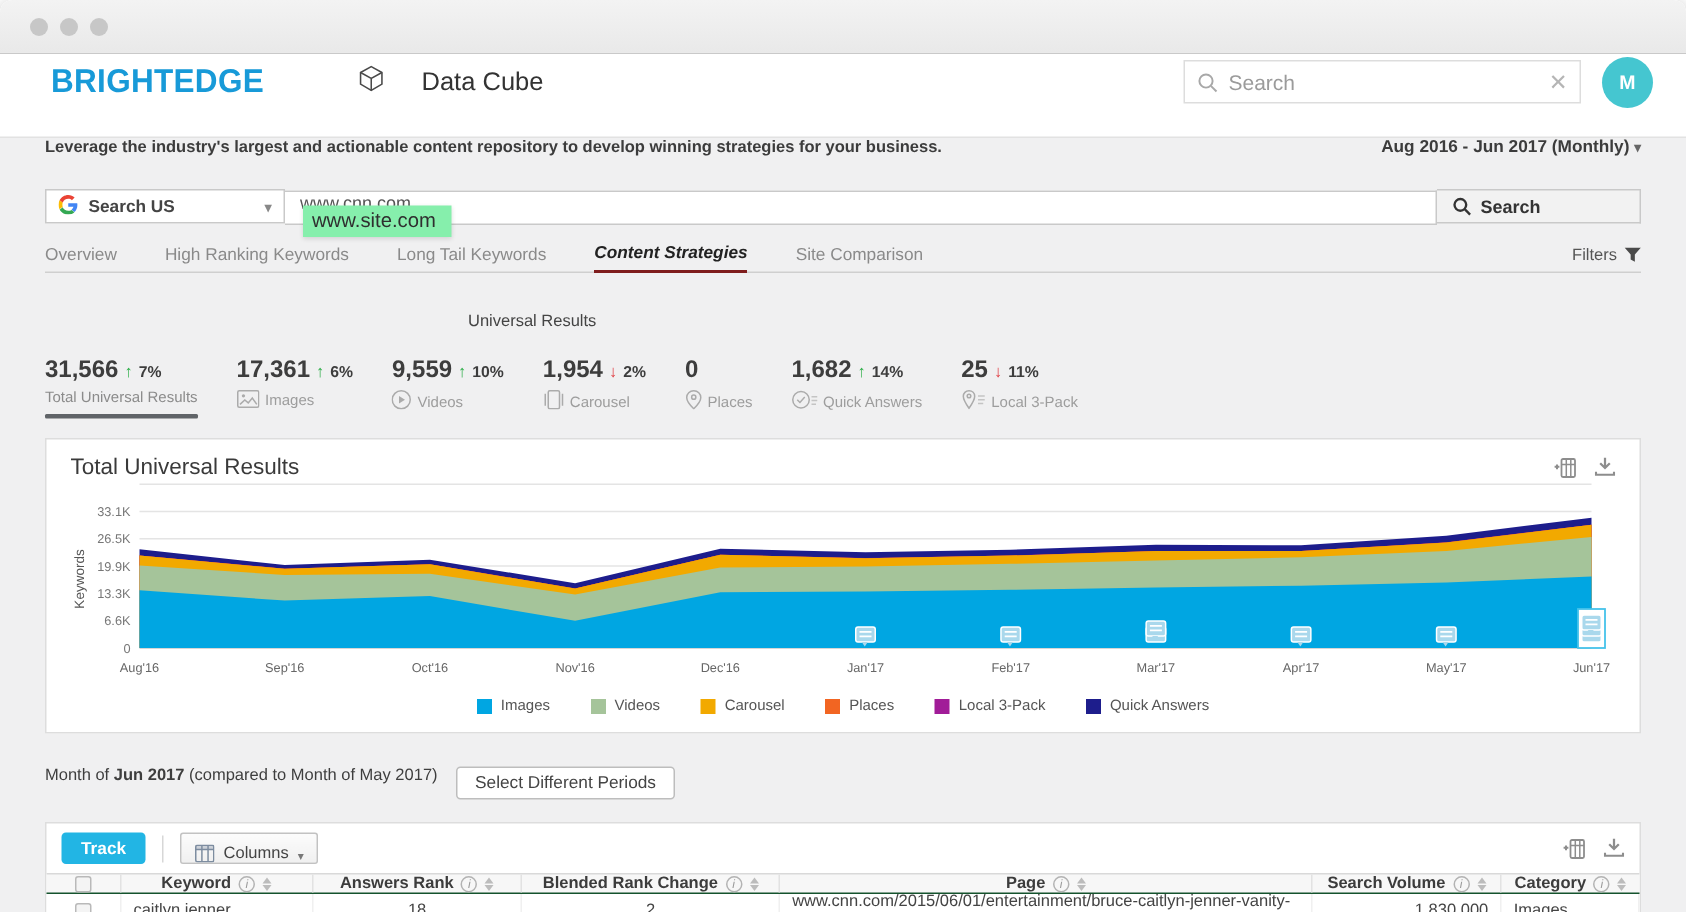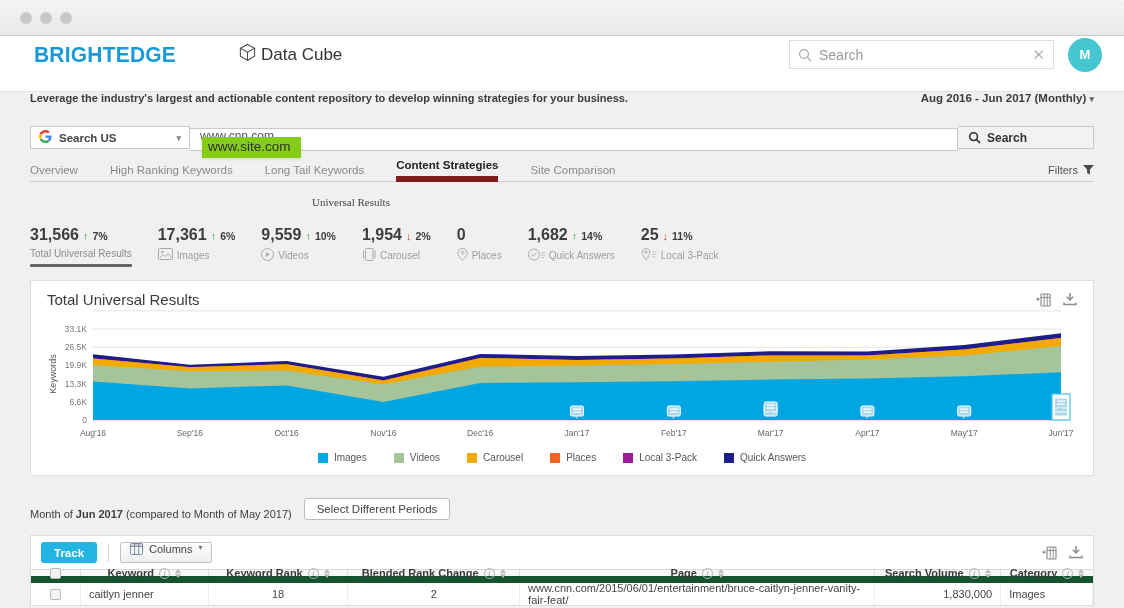--- a/index.html
+++ b/index.html
@@ -14,21 +14,21 @@
   .dots { display:flex; gap:8px; margin-left:20px; }
   .dot { width:12px; height:12px; border-radius:50%; background:#c7c7c7; }
   .urlbar { position:absolute; left:285px; width:490px; top:6px; height:24px; background:#f9f9f9;
     border:1px solid #d6d6d6; border-radius:5px; display:flex; align-items:center; justify-content:center;
     font-size:13px; color:#333; }
   .urlbar .reload { position:absolute; right:8px; color:#8a8a8a; font-size:13px; }
 
   
   .appbar { height:56px; background:#fff; border-bottom:1px solid #e2e2e2; display:flex; align-items:center; padding:0 22px 18px 34px; }
   .logo { font-size:21px; font-weight:800; color:#189ad8; letter-spacing:.2px; transform:scaleY(1.05); }
-  .apptitle { display:flex; align-items:center; gap:4px; margin-left:62px; font-size:17px; color:#333; }
+  .apptitle { display:flex; align-items:center; gap:24px; margin-left:62px; font-size:17px; color:#333; }
   .hsearch { margin-left:auto; width:265px; height:29px; border:1px solid #ddd; background:#fff; display:flex; align-items:center; padding:0 8px; }
   .hsearch input { border:none; outline:none; flex:1; font-size:14px; color:#555; margin-left:7px; font-family:inherit; background:transparent; }
   .hsearch input::placeholder { color:#9b9b9b; }
   .hsearch .clear { color:#b5b5b5; font-size:15px; cursor:pointer; }
   .avatar { width:34px; height:34px; border-radius:50%; background:#45c6d0; color:#fff; font-size:13px; font-weight:700;
     display:flex; align-items:center; justify-content:center; margin-left:14px; }
 
   
   .content { background:#f0f0f1; height:516px; padding:0 30px; position:relative; }
   .introrow { display:flex; justify-content:space-between; align-items:center; }
@@ -36,30 +36,30 @@
   .daterange { font-size:11.5px; font-weight:700; color:#3c3c3c; cursor:pointer; }
   .daterange .caret { color:#666; font-size:9px; }
 
   .searchrow { display:flex; margin-top:22px; height:23px; position:relative; }
   .engine { width:160px; background:#fff; border:1px solid #c9c9c9; display:flex; align-items:center;
     padding:0 8px; gap:7px; font-size:11.5px; font-weight:700; color:#444; }
   .engine .caret { margin-left:auto; color:#888; font-size:9px; }
   .domainwrap { flex:1; position:relative; }
   .domaininput { width:100%; height:100%; border:1px solid #c9c9c9; border-left:none; padding:0 8px 7px 10px;
     font-size:12px; color:#555; font-family:inherit; outline:none; }
-  .overlay { position:absolute; left:12px; top:11px; background:#84cc16; padding:2px 10px 4px 6px; font-size:13.5px;
+  .overlay { position:absolute; left:12px; top:11px; background:#86efac; padding:2px 10px 4px 6px; font-size:13.5px;
     color:#2f2f2f; z-index:6; box-shadow:0 1px 3px rgba(0,0,0,.12); white-space:nowrap; }
   .searchbtn { width:136px; background:#f2f2f2; border:1px solid #c9c9c9; border-left:none; display:flex;
     align-items:center; gap:6px; padding:0 10px; font-size:12px; font-weight:700; color:#333; cursor:pointer; }
 
   .tabrow { display:flex; align-items:flex-end; border-bottom:1px solid #cfcfcf; margin-top:11px; height:22px; }
   .tab { font-size:11.5px; color:#8a8a8a; margin-right:32px; padding-bottom:5px; cursor:pointer; white-space:nowrap; }
-  .tab.active { color:#222; font-weight:700; border-bottom:6px solid #7f1d1d; margin-bottom:-1px; }
+  .tab.active { color:#222; font-weight:700; border-bottom:2px solid #7f1d1d; margin-bottom:-1px;font-style:italic; }
   .filters { margin-left:auto; display:flex; align-items:center; gap:5px; font-size:11px; color:#555; padding-bottom:5px; cursor:pointer; }
-  .subtabrow { margin-top:10px;font-family:Liberation Serif, serif; }
+  .subtabrow { margin-top:22px; }
   .subtab { display:inline-block; margin-left:282px; font-size:11px; color:#444; cursor:pointer; }
 
   .statsrow { display:flex; margin-top:16px; align-items:flex-start; }
   .stat { margin-right:26px; cursor:pointer; }
   .stat-top { font-size:16px; font-weight:700; color:#3d3d3d; display:flex; align-items:baseline; gap:4px; }
   .stat-top .arrow { font-size:11px; font-weight:700; }
   .arrow.up { color:#2faf4a; } .arrow.down { color:#e0393e; }
   .stat-top .pct { font-size:10.5px; font-weight:700; color:#3d3d3d; }
   .stat-bottom { display:flex; align-items:center; gap:4px; margin-top:4px; font-size:10px; color:#9d9d9d; }
   .stat.active .label { color:#8b8b8b; }
@@ -68,35 +68,35 @@
   .card { background:#fff; border:1px solid #ddd; }
   .chartcard { margin-top:13px; padding:10px 16px 6px; }
   .charthead { display:flex; align-items:center; }
   .charttitle { font-size:15px; color:#3a3a3a; }
   .cardicons { margin-left:auto; display:flex; gap:12px; align-items:center; }
   .cardicons svg { cursor:pointer; }
   .legend { display:flex; justify-content:center; gap:27px; margin:4px 0 6px; }
   .lgitem { display:flex; align-items:center; gap:6px; font-size:10px; color:#555; }
   .lgswatch { width:10px; height:10px; display:inline-block; }
 
-  .periodrow { display:flex; align-items:flex-end; margin-top:22px; gap:12px; }
+  .periodrow { display:flex; align-items:flex-start; margin-top:22px; gap:12px; }
   .periodtext { font-size:11px; color:#3e3e3e; }
   .periodbtn { background:#fff; border:1px solid #bdbdbd; border-radius:3px; height:22px; padding:0 12px;
     font-size:11.5px; color:#444; font-family:inherit; cursor:pointer; }
 
   .tablecard { margin-top:15px; padding:6px 0 0; }
   .tabletools { display:flex; align-items:center; padding:0 10px 6px; }
   .trackbtn { background:#22b5e4; color:#fff; border:none; border-radius:3px; height:21px; padding:0 13px;
     font-size:11.5px; font-weight:700; font-family:inherit; cursor:pointer; }
   .vdiv { width:1px; height:18px; background:#d7d7d7; margin:0 11px; }
   .colbtn { background:linear-gradient(#fcfcfc,#f0f0f0); border:1px solid #c2c2c2; border-radius:2px; height:21px;
-    padding:0 9px; font-size:11px; color:#444; display:flex; align-items:flex-start; gap:6px; cursor:pointer; }
+    padding:0 9px; font-size:11px; color:#444; display:flex; align-items:flex-end; gap:6px; cursor:pointer; }
   .colbtn .caret { font-size:8px; color:#777; }
 
-  .thead { display:flex; background:#f7f7f7; border-top:1px solid #d9d9d9; border-bottom:7px solid #14532d; height:14px; }
+  .thead { display:flex; background:#f7f7f7; border-top:1px solid #d9d9d9; border-bottom:1px solid #14532d; height:14px; }
   .th { display:flex; align-items:center; justify-content:center; gap:5px; font-size:11px; font-weight:700; color:#3c3c3c;
     border-right:1px solid #e2e2e2; cursor:pointer; }
   .th:last-child { border-right:none; }
   .infoc { width:11px; height:11px; border:1px solid #b3b3b3; border-radius:50%; color:#9a9a9a; font-size:8px;
     display:inline-flex; align-items:center; justify-content:center; font-weight:400; font-style:italic; }
   .sorts { display:inline-flex; flex-direction:column; gap:1px; }
   .sorts i { width:0; height:0; border-left:3px solid transparent; border-right:3px solid transparent; }
   .sorts .sup { border-bottom:4px solid #bcbcbc; } .sorts .sdn { border-top:4px solid #bcbcbc; }
   .trow { display:flex; height:22px; background:#fff; }
   .td { font-size:11px; color:#444; display:flex; align-items:center; padding:0 8px; border-right:1px solid #f0f0f0; }
@@ -429,21 +429,21 @@
           </div>
           <div class="th" style="width: 128px;">
             <span class="hlabel">Keyword</span>
             <span class="infoc">i</span>
             <span class="sorts">
               <i class="sup"></i>
               <i class="sdn"></i>
             </span>
           </div>
           <div class="th" style="width: 140px;">
-            <span class="hlabel">Keyword Rank</span>
+            <span class="hlabel">Answers Rank</span>
             <span class="infoc">i</span>
             <span class="sorts">
               <i class="sup"></i>
               <i class="sdn"></i>
             </span>
           </div>
           <div class="th" style="width: 172px;">
             <span class="hlabel">Blended Rank Change</span>
             <span class="infoc">i</span>
             <span class="sorts">

